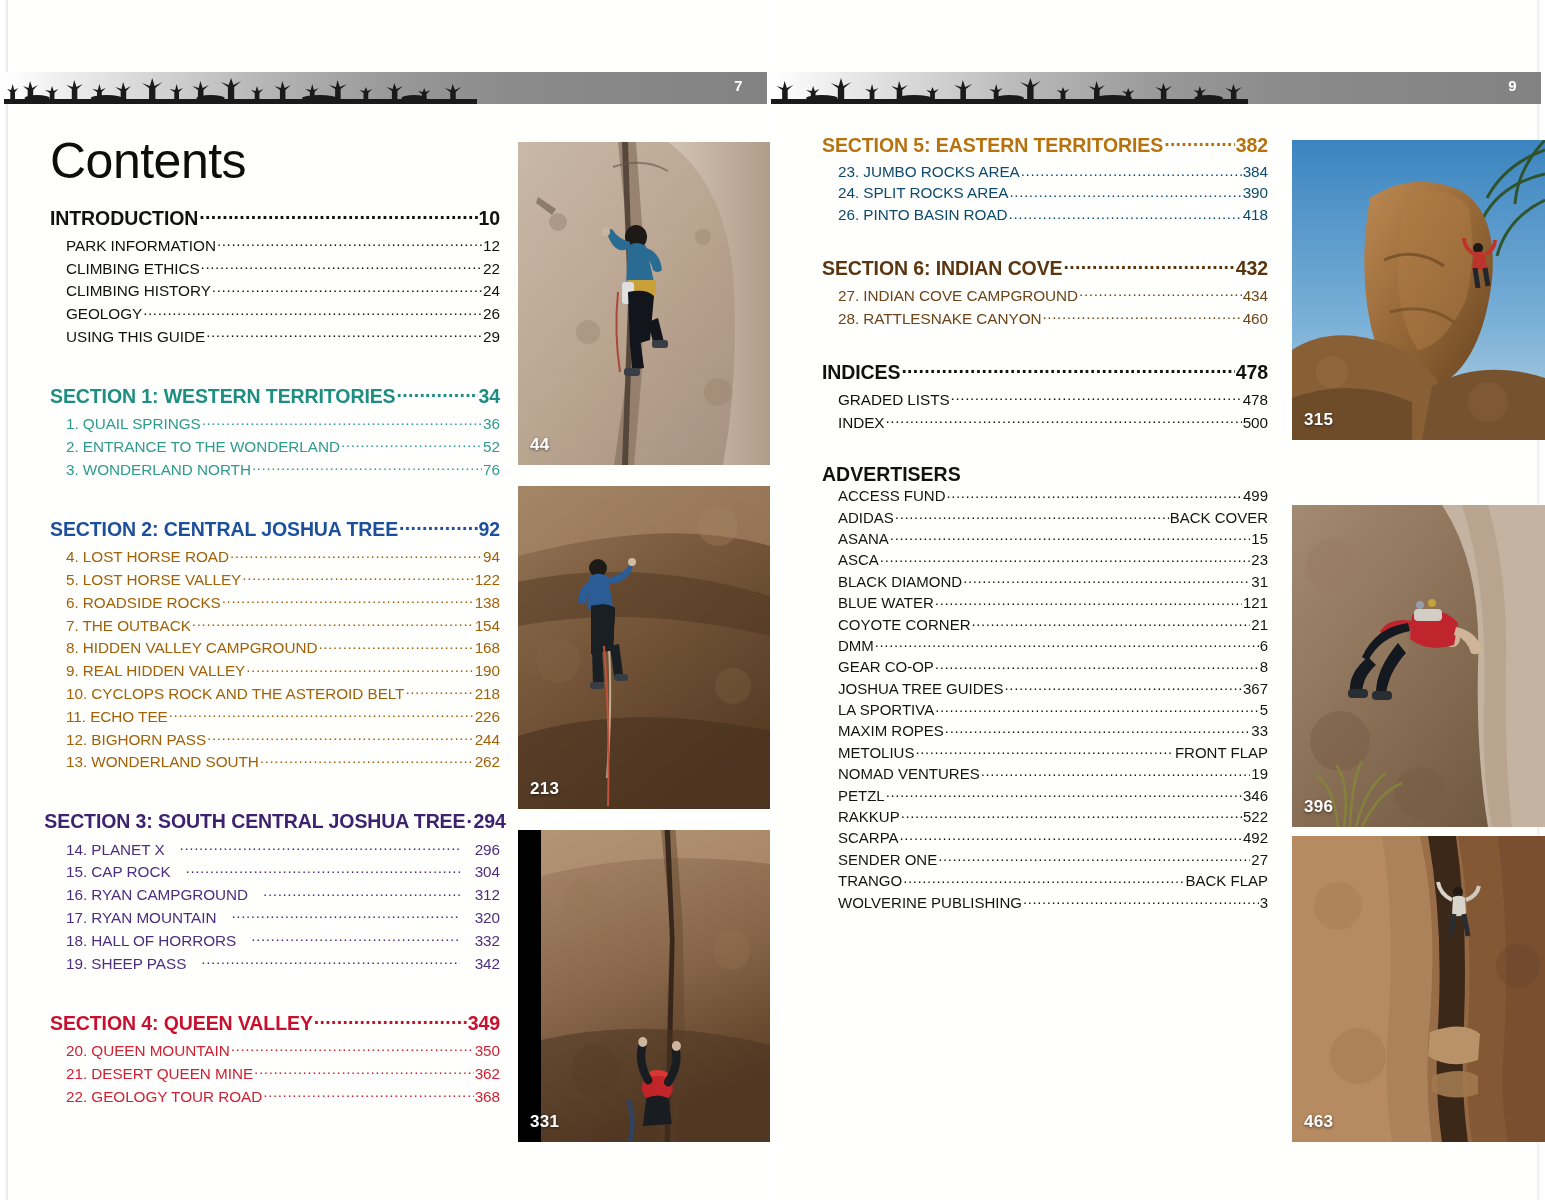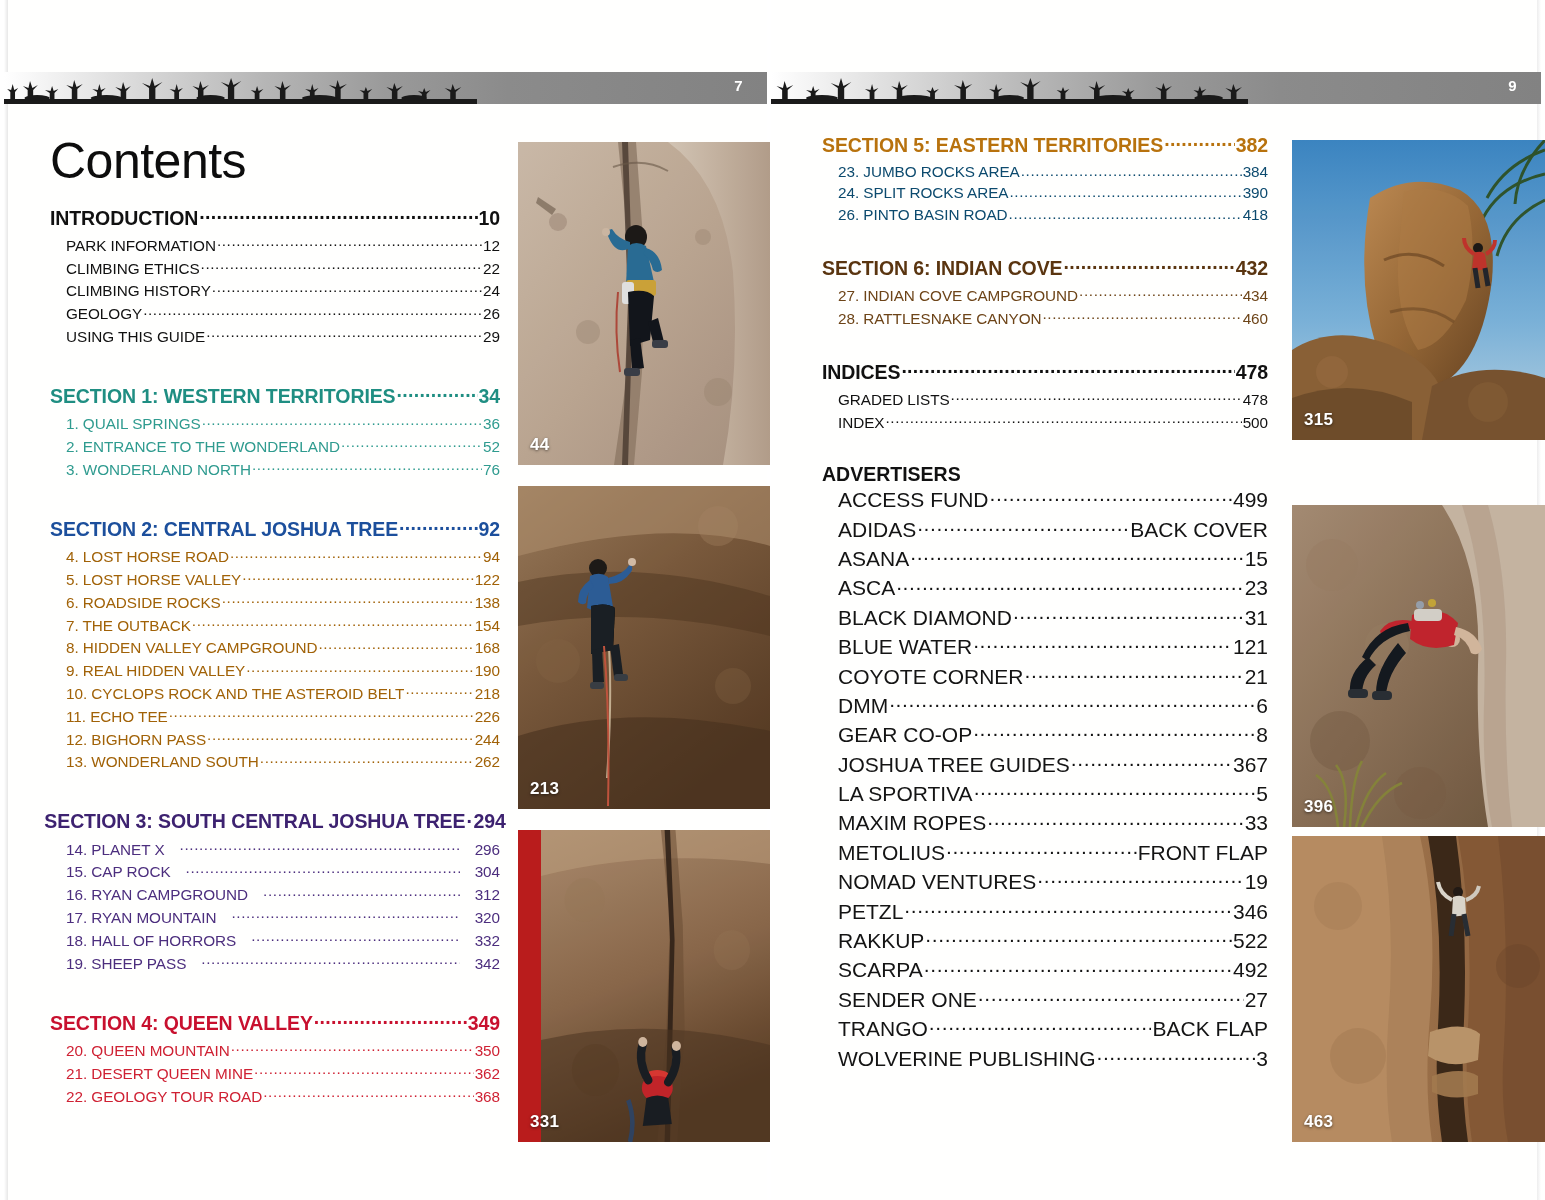--- a/index.html
+++ b/index.html
@@ -151,31 +151,31 @@
   .head-red    { color: #c8102e; }
   .head-gold   { color: #b8720d; }
   .head-brown  { color: #5a3510; }
 
   .adv-title {
     font-size: 19.5px;
     font-weight: bold;
     color: #111111;
   }
   .adv-row {
-    font-size: 21px;
+    font-size: 15px;
     color: #141414;
     padding-left: 16px;
     margin-bottom: 3.4px;
   }
 
   
   .photo {
     position: absolute;
     overflow: hidden;
-    background: #b91c1c;
+    background: #000000;
   }
   .photo .cap {
     position: absolute;
     left: 12px;
     bottom: 10px;
     color: #ffffff;
     font-size: 17px;
     font-weight: bold;
     letter-spacing: .3px;
     text-shadow: 0 1px 3px rgba(0,0,0,.55);

